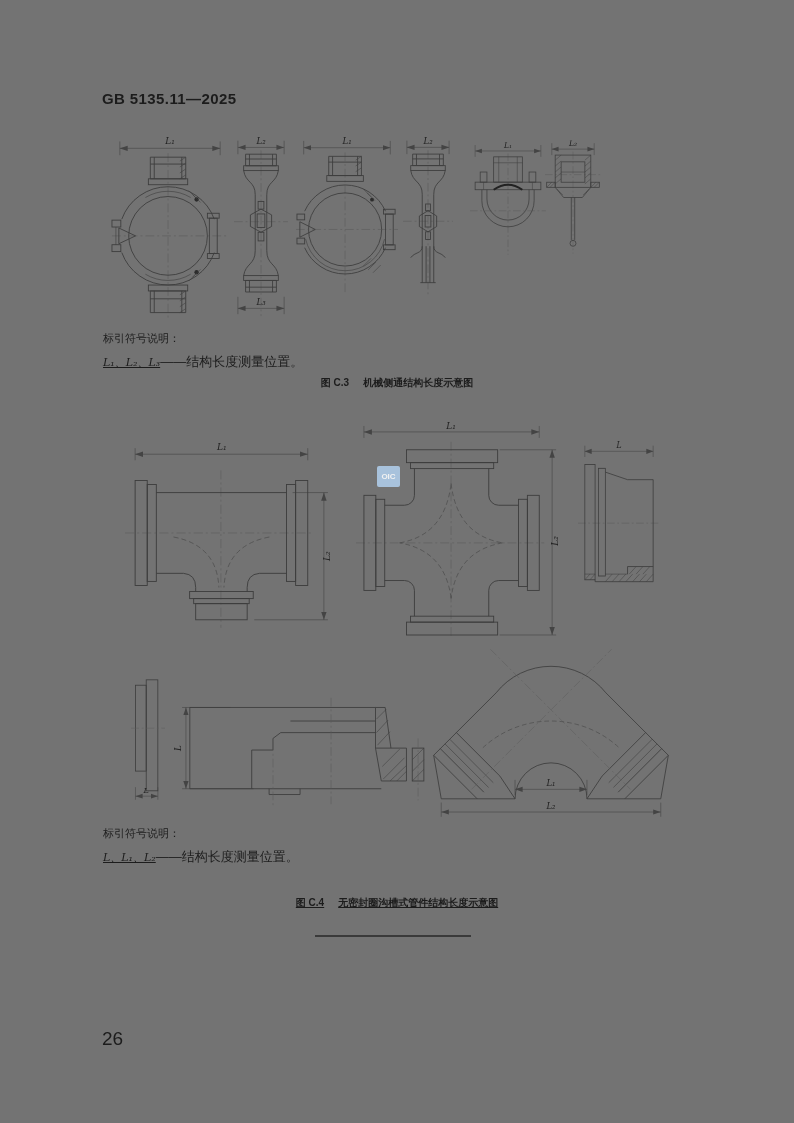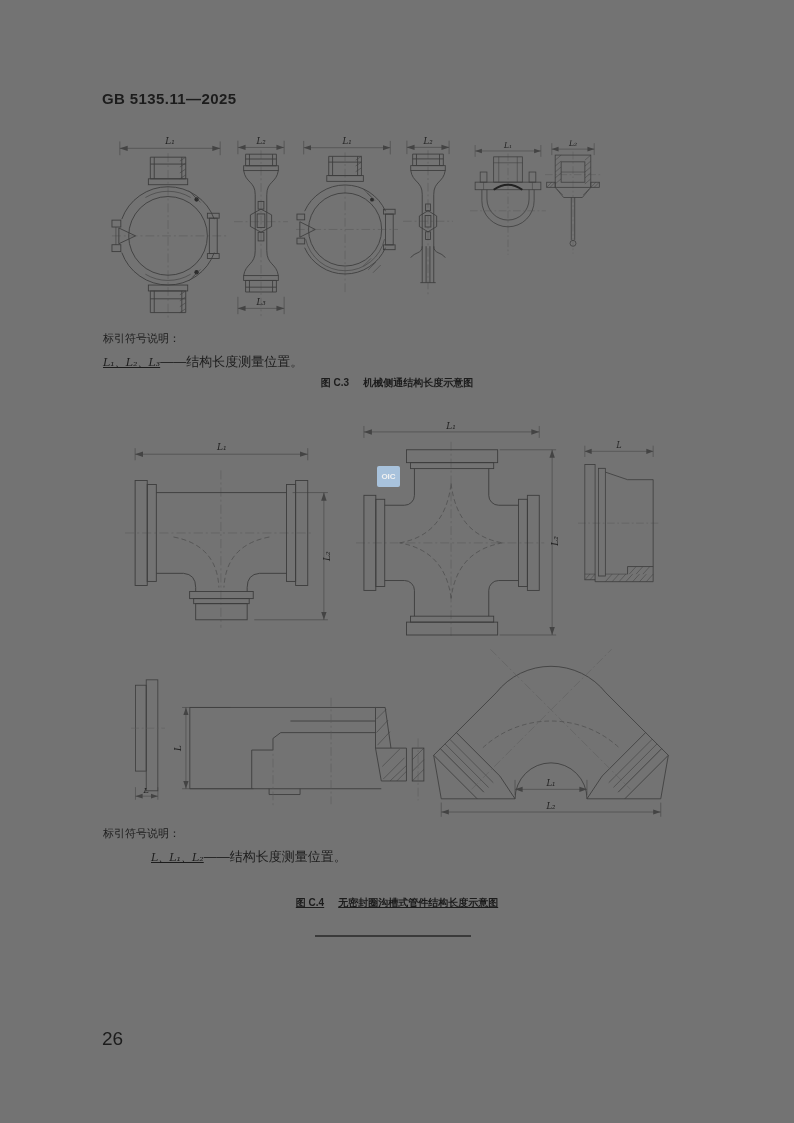--- a/index.html
+++ b/index.html
@@ -6,21 +6,21 @@
   .page{position:relative;width:794px;height:1123px;background:#737373;margin:0 auto;
         font-family:"Liberation Sans",sans-serif;color:#1c1c1c;overflow:hidden;}
   .abs{position:absolute;}
   .hdr{left:102px;top:90px;font-size:15px;font-weight:bold;letter-spacing:.4px;}
   .legend-title{left:103px;top:331px;font-size:11px;}
   .legend-line{left:103px;top:353px;font-size:13px;}
   .legend-line .sym{font-family:"DejaVu Serif",serif;font-style:italic;font-size:11px;text-decoration:underline;}
   .caption{left:0;top:376px;width:794px;text-align:center;font-size:10px;font-weight:bold;}
   .cap-num{margin-right:14px;}
   .legend-title2{top:826px;}
-  .legend-line2{top:848px;margin-left:48px;}
+  .legend-line2{top:848px;}
   .caption2{top:896px;text-decoration:underline;}
   .divider{left:315px;top:935px;width:156px;height:2px;background:#3a3a3a;}
   .pagenum{left:102px;top:1028px;font-size:19px;}
   .wm{left:377px;top:430px;width:23px;height:21px;background:#aecbe8;border-radius:2px;
       color:#ffffff;font-size:8px;font-weight:bold;display:flex;align-items:center;
       justify-content:center;opacity:.9;margin-top:36px;}
   svg{position:absolute;overflow:visible;}
   .ol{stroke:#3d3d3d;stroke-width:.9;fill:none;}
   .th{stroke:#3d3d3d;stroke-width:.6;fill:none;}
   .cl{stroke:#5a5a5a;stroke-width:.55;fill:none;stroke-dasharray:9 3 2 3;}

